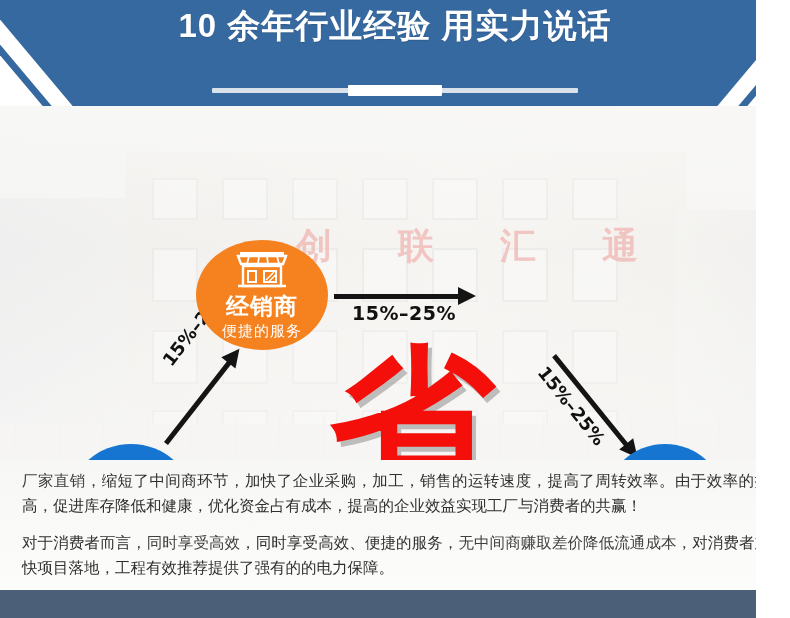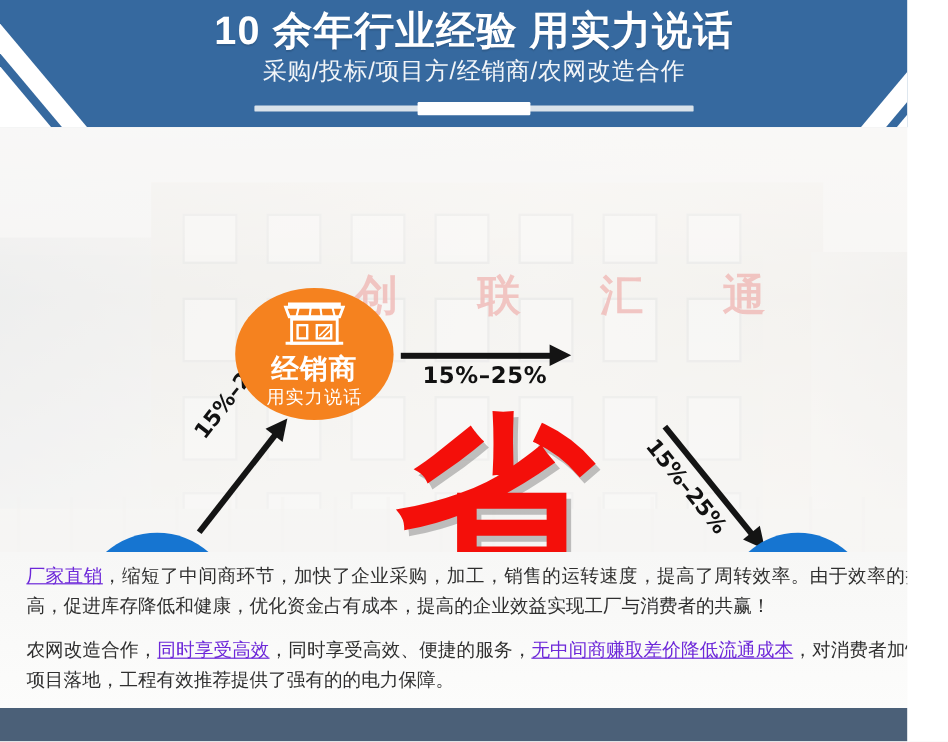--- a/index.html
+++ b/index.html
@@ -146,41 +146,40 @@
   }
   .copy-bg{position:absolute;left:0;top:0;width:790px;height:130px;
     background:linear-gradient(180deg,#f7f7f6,#fcfcfb);opacity:1;}
   .copy-inner{position:absolute;left:22px;top:8px;width:748px;}
   .para{
     font-size:15.5px;line-height:25px;color:#2f2f2f;
     font-family:"Liberation Sans","DejaVu Sans",sans-serif;
     text-align:justify;
   }
   .para.p2{margin-top:12px;}
-  .hl{color:#6d28d9;text-decoration:underline;}
+  .hl{color:#404040;}
 
   
   .footer{position:absolute;left:0;top:590px;width:790px;height:28px;background:#4b6078;}
 </style>
 </head>
 <body>
 
 <div id="page">
 
   <div class="header">
     <div class="hdr-stripe hs-l1"></div>
     <div class="hdr-stripe hs-l2"></div>
     <div class="hdr-stripe hs-l3"></div>
     <div class="hdr-stripe hs-r1"></div>
     <div class="hdr-stripe hs-r2"></div>
     <div class="hdr-stripe hs-r3"></div>
 
     <div class="hdr-center">
       <div class="hdr-title">10 余年行业经验 用实力说话</div>
-      <div class="hdr-sub">采购/投标/项目方/经销商/农网改造合作</div>
     </div>
     <div class="hdr-rule"></div>
     <div class="hdr-rule-center"></div>
   </div>
 
   <div class="stage">
 
     <div class="bg-photo">
       <div class="bg-sky"></div>
       <div class="bld bld-left"></div>
@@ -279,38 +278,38 @@
           <path d="M2 7 h48 l-3 8 H5 z" fill="none" stroke="#fff" stroke-width="2.4"></path>
           <path d="M13 7 L11 15 M23 7 L22 15 M31 7 L32 15 M41 7 L43 15" stroke="#fff" stroke-width="1.8"></path>
           <rect x="7" y="17" width="38" height="20" fill="none" stroke="#fff" stroke-width="2.4"></rect>
           <rect x="12" y="22" width="8" height="11" fill="none" stroke="#fff" stroke-width="2"></rect>
           <rect x="28" y="22" width="12" height="11" fill="none" stroke="#fff" stroke-width="2"></rect>
           <path d="M30 31 L38 23 M33 32.5 L40 25.5" stroke="#fff" stroke-width="1.4"></path>
           <path d="M2 37 h48" stroke="#fff" stroke-width="2.4"></path>
         </svg>
       </span>
       <span class="lbl">经销商</span>
-      <span class="sub">用实力说话</span>
+      <span class="sub">便捷的服务</span>
     </div>
 
 
     <div class="node node-company">
       
       
     </div>
 
     <div class="node node-consumer">
       
       
     </div>
   </div>
 
   <div class="copy">
     <div class="copy-bg"></div>
     <div class="copy-inner">
       <div class="para p1"><span class="hl">厂家直销</span><span>，缩短了中间商环节，加快了企业采购，加工，销售的运转速度，提高了周转效率。由于效率的提高，促进库存降低和健康，优化资金占有成本，提高的企业效益实现工厂与消费者的共赢！</span></div>
-      <div class="para p2"><span>农网改造合作，</span><span class="hl">同时享受高效</span><span>，同时享受高效、便捷的服务，</span><span class="hl">无中间商赚取差价降低流通成本</span><span>，对消费者加快项目落地，工程有效推荐提供了强有的的电力保障。</span></div>
+      <div class="para p2"><span>对于消费者而言，</span><span class="hl">同时享受高效</span><span>，同时享受高效、便捷的服务，</span><span class="hl">无中间商赚取差价降低流通成本</span><span>，对消费者加快项目落地，工程有效推荐提供了强有的的电力保障。</span></div>
     </div>
   </div>
 
   <div class="footer"></div>
 
 </div>
 
 </body></html>

